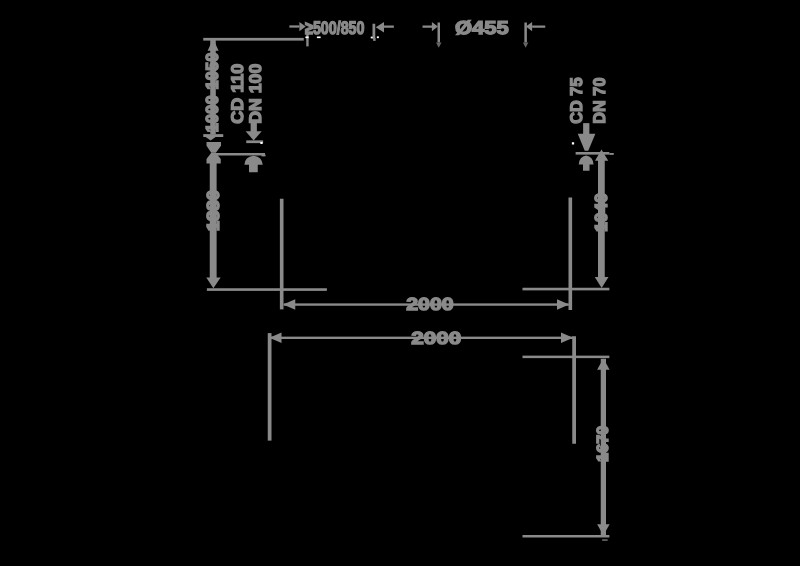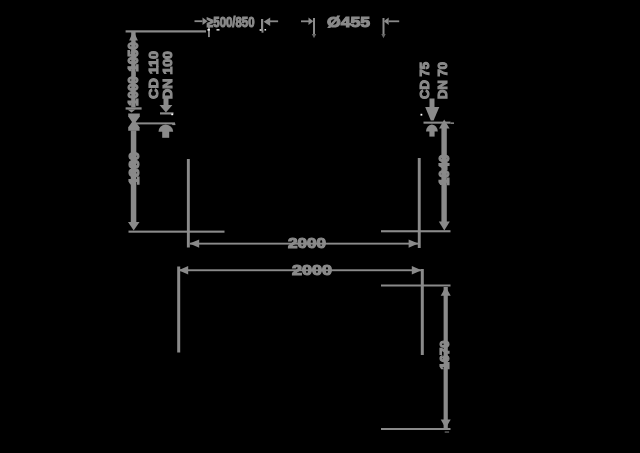--- a/index.html
+++ b/index.html
@@ -1,16 +1,16 @@
 <!DOCTYPE html>
 <html><head>
 <meta charset="utf-8">
 <style>
   html,body{margin:0;padding:0;background:#000;}
-  #page{position:relative;transform:translateZ(0);will-change:transform;width:548px;height:453px;background:#000;overflow:hidden;}
+  #page{position:relative;transform:translateZ(0);will-change:transform;width:548px;height:453px;background:#000;overflow:hidden;padding-left:37px;}
   svg{display:block;}
   text{font-family:"Liberation Sans",sans-serif;font-weight:bold;fill:#8a8a8a;stroke:#8a8a8a;stroke-width:1.1;}
   svg{opacity:0.9999;}
 </style>
 </head>
 <body>
 
 <div id="page">
 <svg width="640" height="453" viewBox="0 0 640 453">
 

